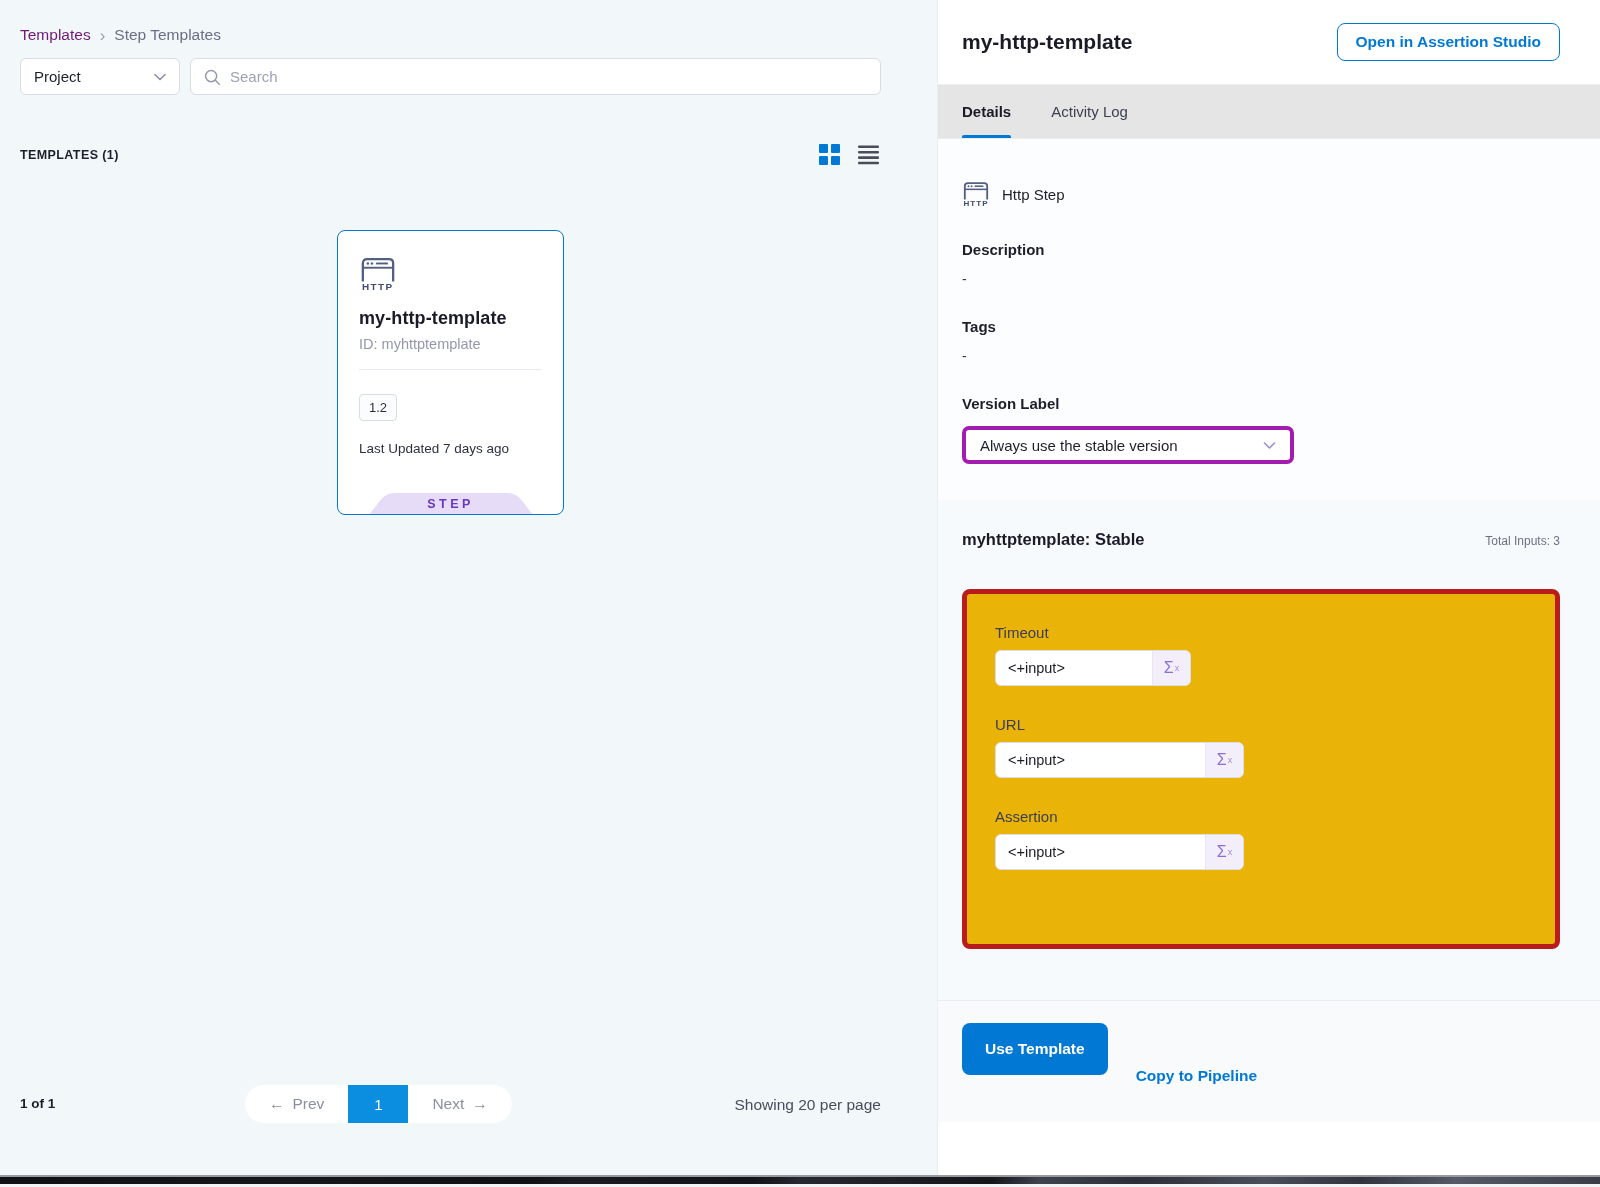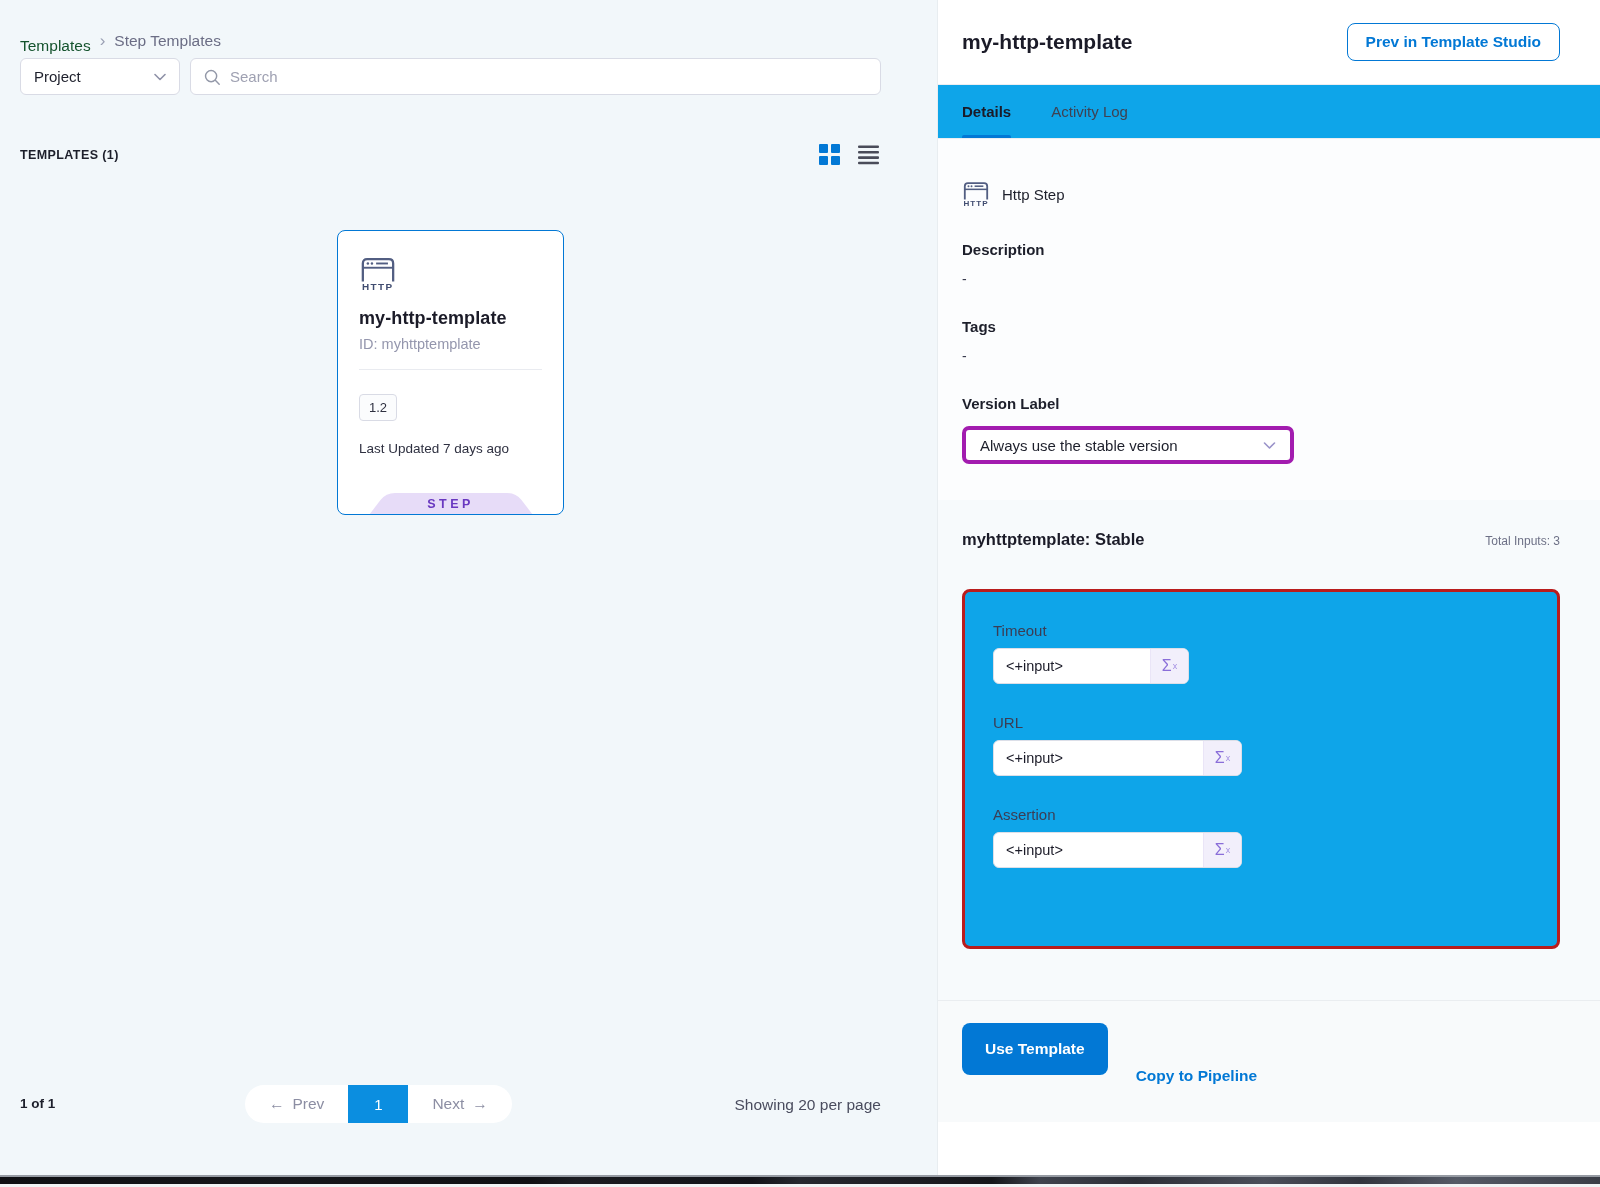--- a/index.html
+++ b/index.html
@@ -6,21 +6,21 @@
   html,body { width:1600px; height:1187px; font-family:"Liberation Sans","DejaVu Sans",sans-serif; background:#ffffff; overflow:hidden; }
   .stage { position:relative; width:1600px; height:1187px; }
 
   
   .app { position:absolute; top:0; left:0; right:0; height:1175px; display:flex; }
   .left-panel { position:relative; width:937px; height:100%; background:#f2f7fa; }
   .right-panel { position:relative; flex:1; height:100%; background:#ffffff; border-left:1px solid #e8edf0; }
 
   
   .breadcrumb { position:absolute; top:26px; left:20px; font-size:15.5px; display:flex; align-items:center; gap:9px; }
-  .crumb-root { color:#14532d; cursor:pointer;margin-top:11px; }
+  .crumb-root { color:#701a75; cursor:pointer; }
   .crumb-sep { color:#9aa0b4; font-size:17px; line-height:1; }
   .crumb-current { color:#6b6d85; }
 
   .filters { position:absolute; top:58px; left:20px; right:56px; display:flex; gap:10px; }
   .scope-select { width:160px; height:37px; background:#fff; border:1px solid #d9dbe5; border-radius:6px;
     display:flex; align-items:center; justify-content:space-between; padding:0 13px; cursor:pointer; }
   .scope-select .val { font-size:15px; color:#1d1f2b; }
   .search-box { flex:1; height:37px; background:#fff; border:1px solid #d9dbe5; border-radius:6px;
     display:flex; align-items:center; padding:0 12px; gap:9px; }
   .search-box input { border:none; outline:none; flex:1; font-size:15px; color:#1d1f2b; font-family:inherit; background:transparent; }
@@ -54,21 +54,21 @@
     font-size:15px; cursor:pointer; }
   .per-page { position:absolute; right:56px; top:1096px; font-size:15.5px; color:#4a4c5e; }
 
   
   .rp-header { height:85px; display:flex; align-items:center; justify-content:space-between;
     padding:0 40px 0 24px; border-bottom:1px solid #eceef1; background:#fff; }
   .rp-title { font-size:21px; font-weight:bold; color:#1b1b28; }
   .open-studio-btn { height:38px; padding:0 18px; background:#fff; border:1.5px solid #0278d5; border-radius:8px;
     color:#0278d5; font-weight:bold; font-size:15.5px; font-family:inherit; cursor:pointer; }
 
-  .rp-tabs { height:54px; border-bottom:1px solid #eceef1; background:#0ea5e9; display:flex; gap:40px; padding-left:24px; }
+  .rp-tabs { height:54px; border-bottom:1px solid #eceef1; background:#e5e5e5; display:flex; gap:40px; padding-left:24px; }
   .rp-tab { position:relative; display:flex; align-items:center; font-size:15px; color:#3f4152; cursor:pointer; }
   .rp-tab.active { font-weight:bold; color:#1b1b28; }
   .rp-tab.active::after { content:""; position:absolute; left:0; right:0; bottom:0; height:3px; background:#0278d5; border-radius:2px 2px 0 0; }
   .rp-tab.muted { color:#a6a7ba; }
 
   .details-content { height:361px; background:#fcfdfe; padding:30px 40px 0 24px; }
   .detail-label { font-size:15px; font-weight:600; color:#1d1f2b; }
   .type-row { margin-top:10px; display:flex; align-items:center; gap:12px; }
   .type-row .type-value { font-size:15px; color:#1d1f2b; }
   .detail-value { margin-top:13px; font-size:14px; color:#3a3c4e; }
@@ -76,21 +76,21 @@
   .version-select { margin-top:14px; width:332px; height:38px; background:#fff; border:4px solid #a21caf; border-radius:7px;
     display:flex; align-items:center; justify-content:space-between; padding:0 14px; cursor:pointer; }
   .version-select .val { font-size:15px; color:#1d1f2b; }
 
   .sub-tabs { height:53px; border-bottom:1px solid #eceef1; background:#fff; display:flex; gap:40px; padding-left:24px; }
 
   .inputs-area { height:500px; background:#f7fafc; padding:30px 40px 0 24px; }
   .inputs-head { display:flex; justify-content:space-between; align-items:baseline; }
   .inputs-heading { font-size:16.5px; font-weight:bold; color:#1b1b28; }
   .inputs-total { font-size:12px; color:#6d7086; }
-  .inputs-card { margin-top:40px; height:360px; background:#0ea5e9; border:3px solid #b91c1c; border-radius:8px; padding:30px 28px; }
+  .inputs-card { margin-top:40px; height:360px; background:#eab308; border:5px solid #b91c1c; border-radius:8px; padding:30px 28px; }
   .field { margin-bottom:30px; }
   .field-label { font-size:15px; color:#3b3d54; margin-bottom:9px; }
   .input-pill { height:36px; border:1px solid #dcdfe8; border-radius:6px; background:#fff; display:flex; align-items:stretch; overflow:hidden; }
   .input-pill.w-sm { width:196px; }
   .input-pill.w-md { width:249px; }
   .input-value { flex:1; display:flex; align-items:center; padding-left:12px; font-size:14.5px; color:#1b1b28; }
   .exp-badge { width:38px; background:#f2effb; border-left:1px solid #eae5f7; display:flex; align-items:center; justify-content:center;
     color:#8a6ed9; font-size:16px; cursor:pointer; }
   .exp-badge sup { font-size:9px; margin-left:1px; color:#a490e2; }
 
@@ -199,21 +199,21 @@
           <span>→</span>
         </span>
       </div>
       <div class="per-page">Showing 20 per page</div>
     </div>
 
     <div class="right-panel">
 
       <div class="rp-header">
         <div class="rp-title">my-http-template</div>
-        <button class="open-studio-btn">Prev in Template Studio</button>
+        <button class="open-studio-btn">Open in Assertion Studio</button>
       </div>
 
       <div class="rp-tabs">
         <div class="rp-tab active">Details</div>
         <div class="rp-tab">Activity Log</div>
       </div>
 
       <div class="details-content">
         <div class="type-row">
           <span style="display:inline-block;">

